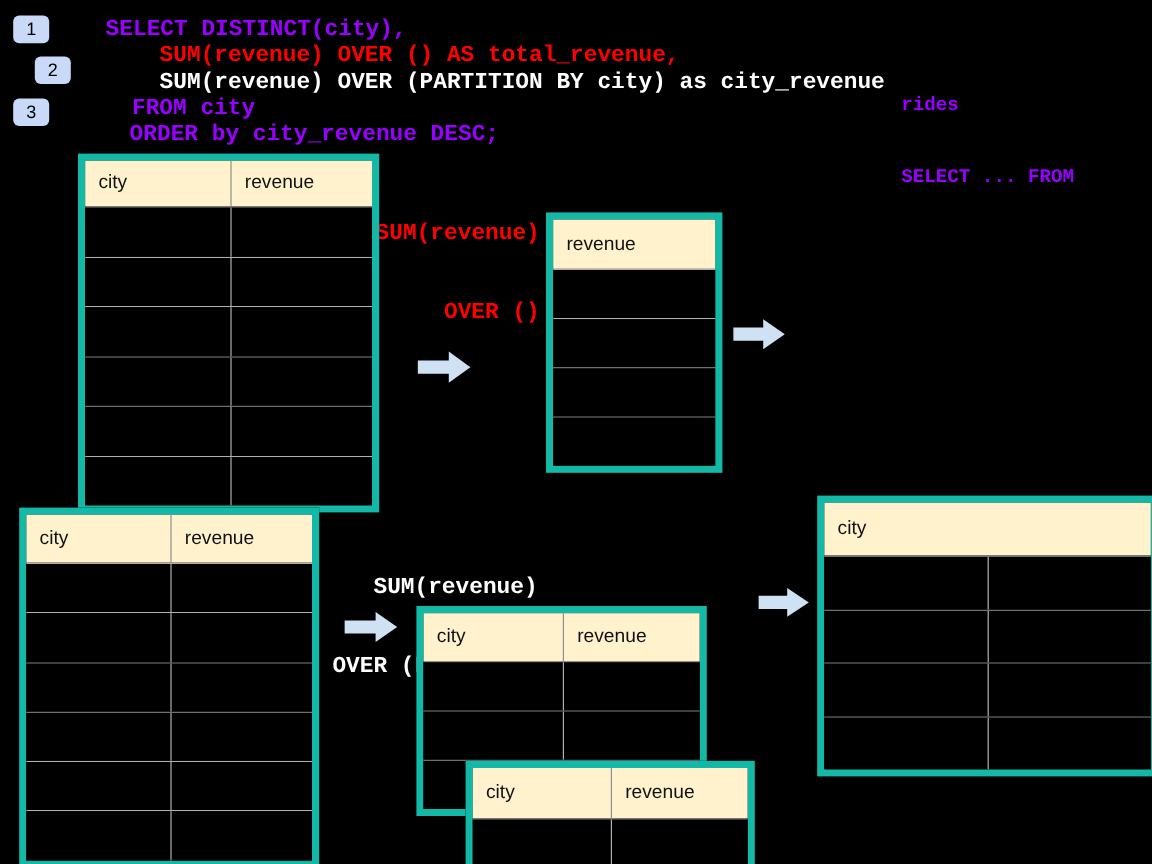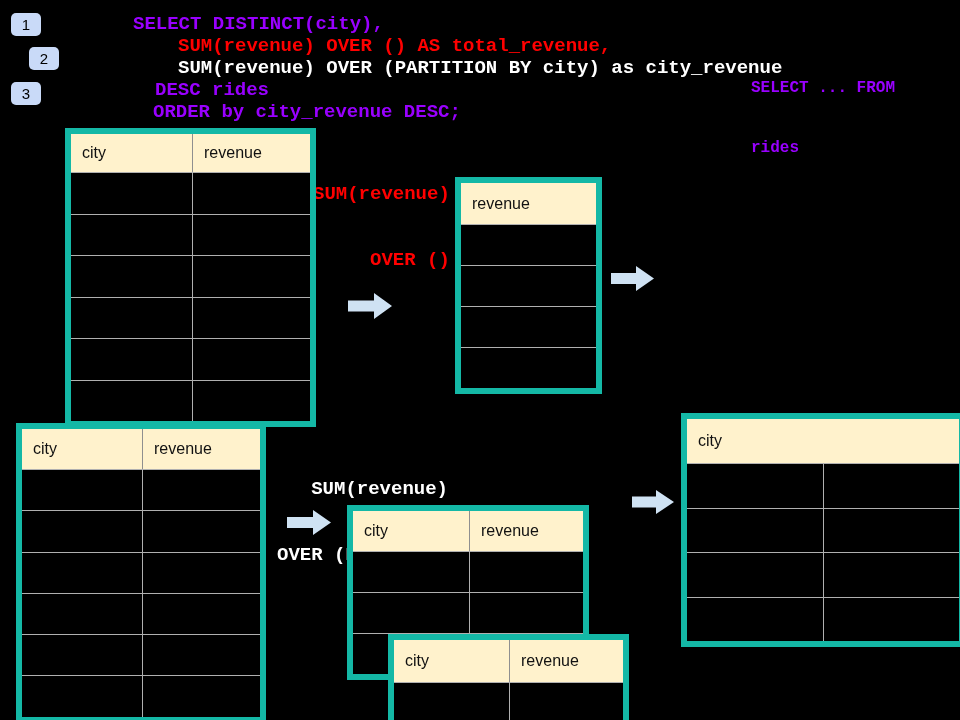--- a/index.html
+++ b/index.html
@@ -10,21 +10,21 @@
   
   .badge{position:absolute;width:30px;height:23px;background:#c9daf8;border-radius:5px;
          color:#000;font:15px "Liberation Sans",sans-serif;
          display:flex;align-items:center;justify-content:center;}
   #badge-1{left:11px;top:13px;}
   #badge-2{left:29px;top:47px;}
   #badge-3{left:11px;top:82px;}
 
   
   .code{position:absolute;font:bold 19px "Liberation Mono","DejaVu Sans Mono",monospace;
-        white-space:pre;line-height:22px;margin-left:45px;}
+        white-space:pre;line-height:22px;}
   .c-purple{color:#9900ff;}
   .c-red{color:#ff0000;}
   .c-green{color:#ffffff;}
   #sql-0{left:88px;top:13px;}
   #sql-1{left:133px;top:35px;font-family:Liberation Mono, monospace;}
   #sql-2{left:133px;top:57px;}
   #sql-3{left:110px;top:79px;}
   #sql-4{left:108px;top:101px;}
 
   .note{position:absolute;font:bold 16px "Liberation Mono","DejaVu Sans Mono",monospace;
@@ -66,26 +66,26 @@
 
 <div class="canvas">
 
   <div class="badge" id="badge-1">1</div>
   <div class="badge" id="badge-2">2</div>
   <div class="badge" id="badge-3">3</div>
 
   <div class="code c-purple" id="sql-0">SELECT DISTINCT(city),</div>
   <div class="code c-red" id="sql-1">SUM(revenue) OVER () AS total_revenue,</div>
   <div class="code c-green" id="sql-2">SUM(revenue) OVER (PARTITION BY city) as city_revenue</div>
-  <div class="code c-purple" id="sql-3">DESC rides</div>
+  <div class="code c-purple" id="sql-3">FROM city</div>
   <div class="code c-purple" id="sql-4">ORDER by city_revenue DESC;</div>
 
   <div class="note" id="corner-note">
+    <div>rides</div>
     <div>SELECT ... FROM</div>
-    <div>rides</div>
   </div>
 
   <div class="ann c-red" id="ann-total">
     <div>SUM(revenue)</div>
     <div>OVER ()</div>
   </div>
 
   <div class="ann c-green" id="ann-partition">
     <div>SUM(revenue)</div>
     <div>OVER (PARTITION</div>

